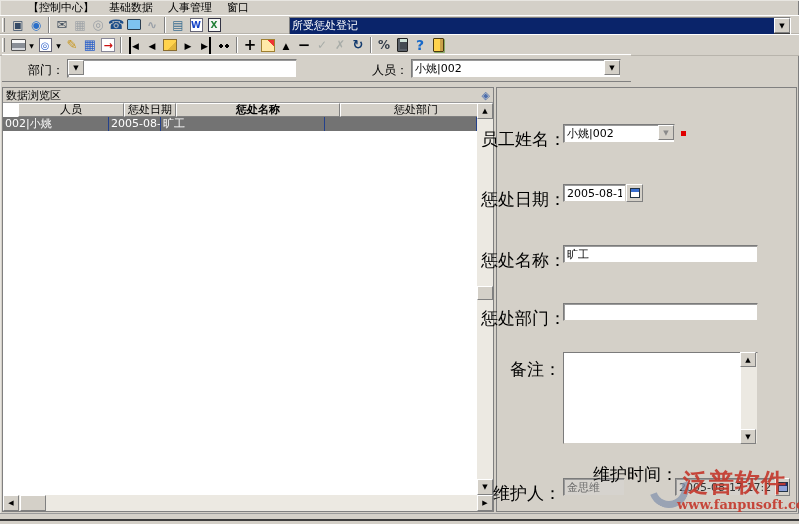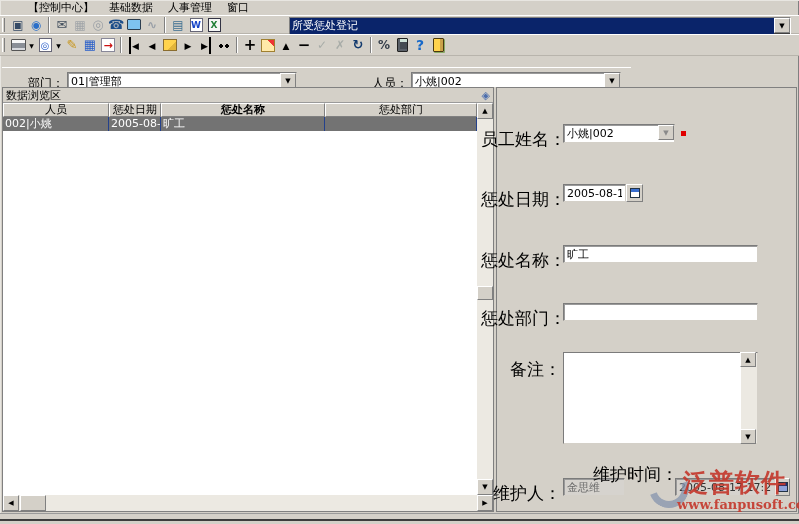--- a/index.html
+++ b/index.html
@@ -80,39 +80,39 @@
                border:1px solid; border-color:#808080 #fff #fff #808080; display:flex; }
   .taskcombo-text { flex:1; background:#0a246a; color:#fff; font-size:11px; line-height:15px;
                     padding:0 2px; white-space:nowrap; overflow:hidden; }
   .combo-btn { width:16px; height:15px; background:#d4d0c8; flex:none;
                border:1px solid; border-color:#fff #808080 #808080 #fff;
                display:flex; align-items:center; justify-content:center; }
   .combo-btn::before { content:"▼"; font-size:7px; color:#000; }
   .combo-btn.disabled::before { color:#8a8a8a; }
 
   
-  .filterbar { position:absolute; left:2px; top:67px; width:629px; height:28px; background:#d4d0c8;
+  .filterbar { position:absolute; left:2px; top:54px; width:629px; height:28px; background:#d4d0c8;
                border-top:1px solid #fff; border-bottom:1px solid #808080; }
   .flabel { position:absolute; top:7px; font-size:12px; color:#000; text-align:right; white-space:nowrap; }
   .combo { position:absolute; top:4px; height:19px; background:#fff; display:flex;
            border:1px solid; border-color:#7b7b7b #d4d0c8 #d4d0c8 #7b7b7b; box-shadow: inset 1px 1px 0 #9a9a9a; }
   .combo-text { flex:1; font-size:11px; line-height:17px; padding:0 3px; color:#000; white-space:nowrap; overflow:hidden; }
 
   
   .panel { position:absolute; top:87px; background:#d4d0c8; border:1px solid #808080; }
   .browse-panel { left:2px;  width:492px; height:425px; }
   .edit-panel   { left:496px; width:301px; height:425px; }
   .panel-header { height:15px; display:flex; align-items:center; justify-content:space-between;
                   padding:0 3px; font-size:11px; color:#000; border-bottom:1px solid #9a9a9a; background:#d4d0c8; }
   .diamond::before { content:"◈"; color:#4d6fae; font-size:11px; }
   .splitter { position:absolute; left:494px; top:87px; width:2px; height:425px; background:#d4d0c8; }
 
   
   .grid { position:absolute; left:0; top:15px; right:0; bottom:16px; background:#fff; overflow:hidden; }
-  .grid-header { position:absolute; left:0; top:0; height:14px; display:flex; }
+  .grid-header { position:absolute; left:15px; top:0; height:14px; display:flex; }
   .gh { background:#d4d0c8; border:1px solid; border-color:#fff #808080 #808080 #fff;
         font-size:11px; line-height:12px; text-align:center; color:#000; flex:none; overflow:hidden; }
   .grid-row { position:absolute; left:0; top:14px; height:14px; display:flex; background:#737373; color:#fff; }
   .gc { font-size:11px; line-height:13px; padding:0 2px; border-right:1px solid #24418c; flex:none;
         white-space:nowrap; overflow:hidden; }
 
   
   .vscroll { position:absolute; right:0; top:15px; width:16px; bottom:16px; background:#ece9e2; }
   .hscroll { position:absolute; left:0; right:0; bottom:0; height:16px; background:#ece9e2; }
   .sbtn { position:absolute; width:16px; height:16px; background:#d4d0c8;
@@ -280,21 +280,20 @@
         <span class="ig g-help"></span>
       </span>
     <span class="tbtn" data-name="exit-button">
         <span class="g-exit"></span>
       </span>
   </div>
 
   <div class="filterbar" data-name="filter-bar">
     <span class="flabel" style="left:18px; width:44px;" data-name="department-label">部门：</span>
     <div class="combo" style="left:65px; width:230px;" data-name="department-combobox">
-      <span class="combo-text" data-name="department-value">01|管理部</span>
       <span class="combo-btn" data-name="chevron-down-icon"></span>
     </div>
     <span class="flabel" style="left:362px; width:44px;" data-name="person-label">人员：</span>
     <div class="combo" style="left:409px; width:210px;" data-name="person-combobox">
       <span class="combo-text" data-name="person-value">小姚|002</span>
       <span class="combo-btn" data-name="chevron-down-icon"></span>
     </div>
   </div>
 
   <div class="panel browse-panel" data-name="data-browse-panel">

